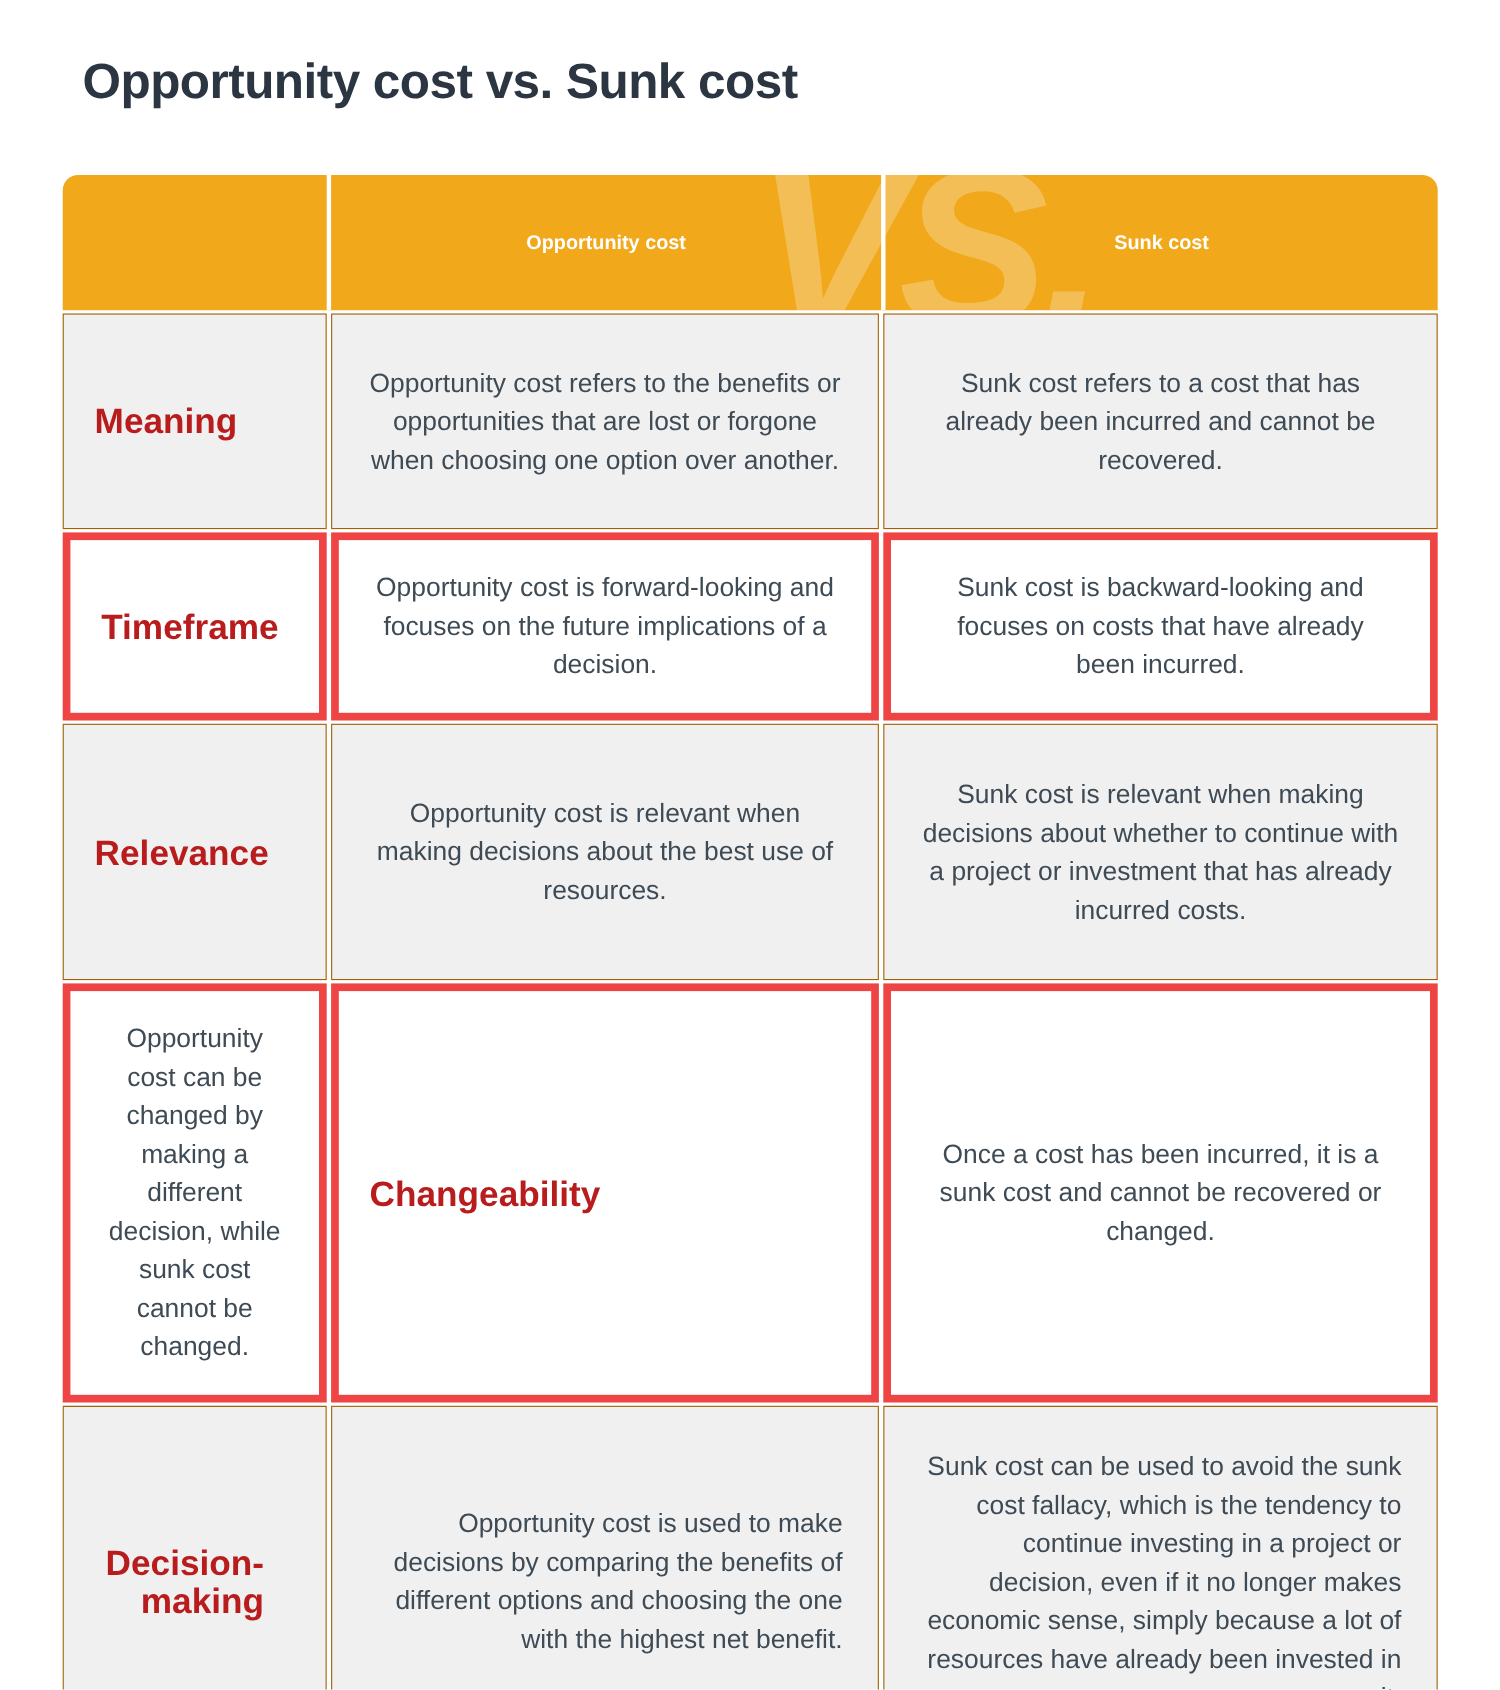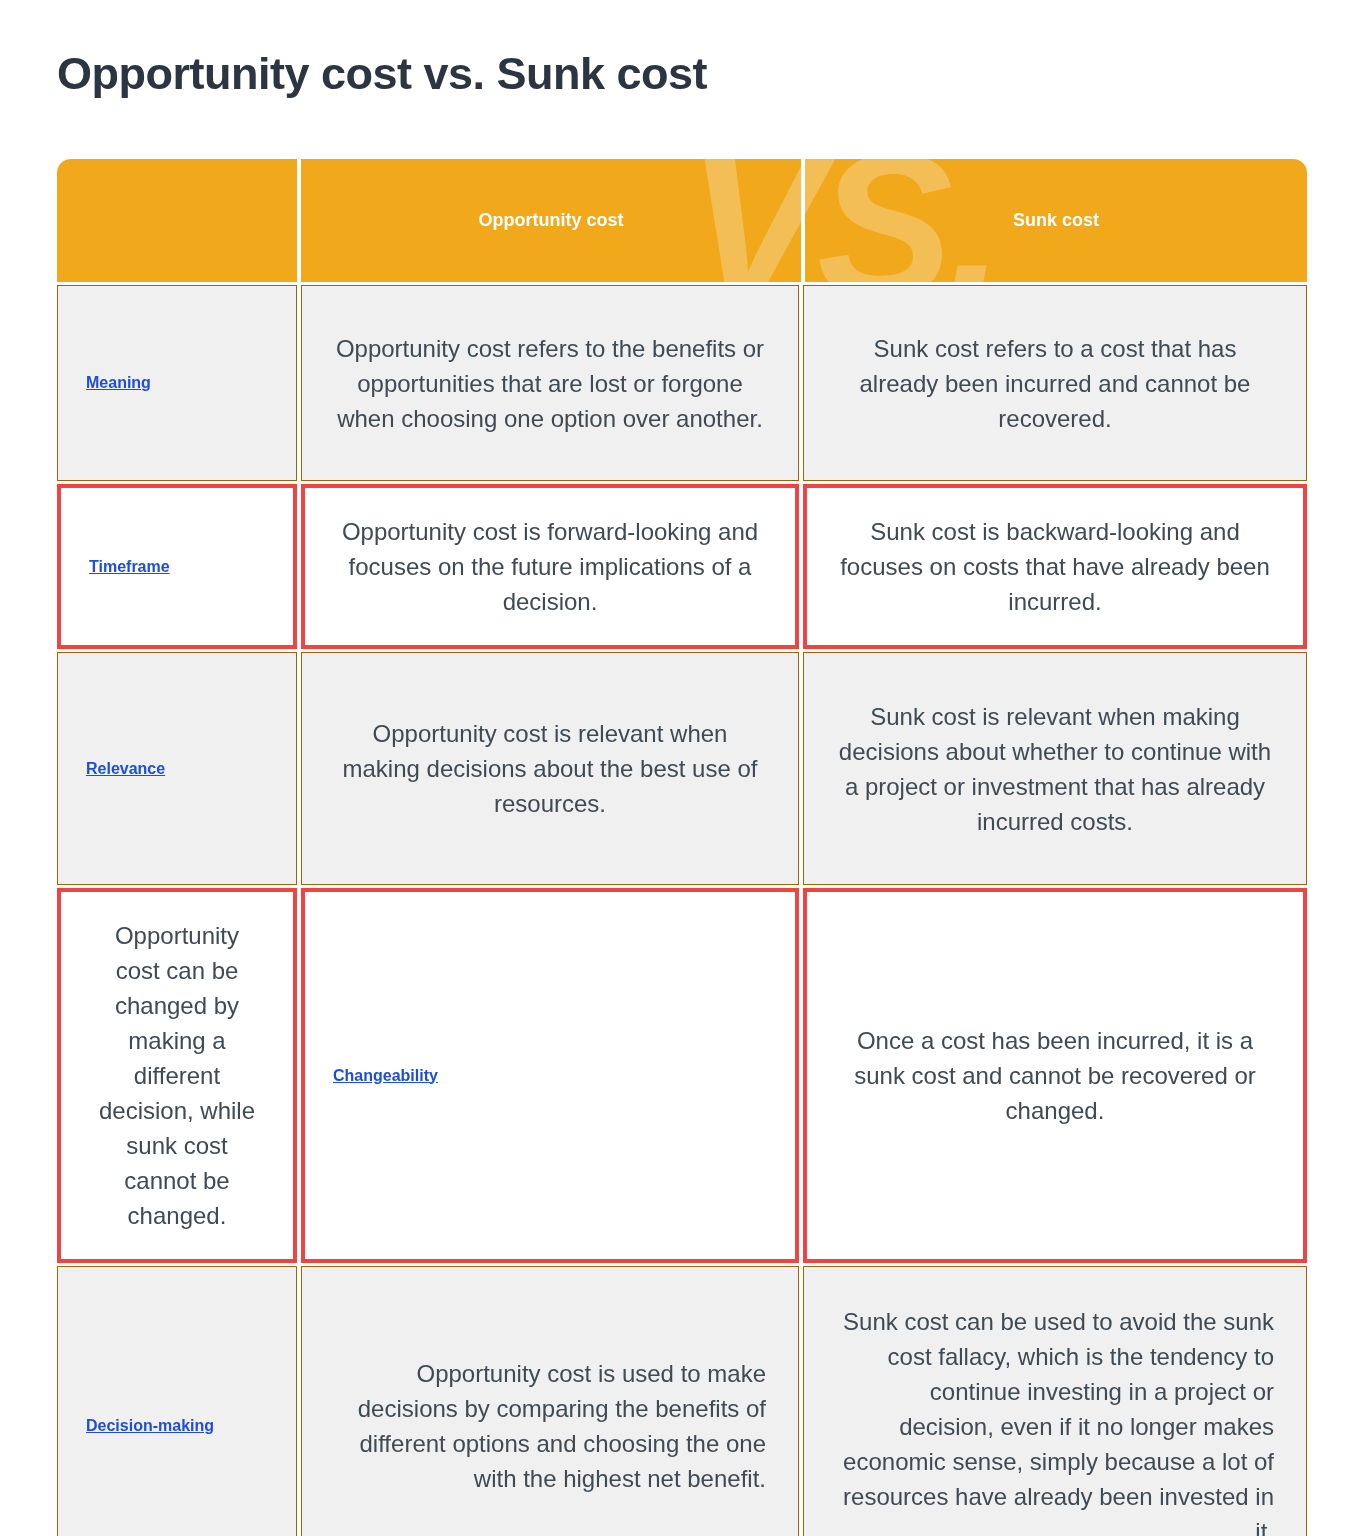--- a/index.html
+++ b/index.html
@@ -7,21 +7,21 @@
   body {
     font-family: "Liberation Sans", sans-serif;
     width: 1364px;
     height: 1536px;
     position: relative;
     overflow: hidden;
   }
   .page { position: absolute; inset: 0; }
 
   .page-title {
-    margin: 48px 0 0 57px;
+    margin: 48px 0 0 75px;
     font-size: 45px;
     font-weight: 700;
     letter-spacing: -0.5px;
     color: #2B3642;
   }
 
   .table {
     width: 1250px;
     margin: 59px 0 0 57px;
   }
@@ -76,36 +76,35 @@
     grid-template-columns: 240px 498px 504px;
     column-gap: 4px;
     margin-top: 3px;
   }
   .cell {
     display: flex;
     align-items: center;
   }
   .cell.label {
     padding: 10px 56px 10px 28px;
-    font-size: 16px;
+    font-size: 32px;
     font-weight: 700;
-    color: #1d4ed8;
+    color: #b91c1c;
     line-height: 34px;
-    text-decoration: underline;
   }
   .cell.content {
     justify-content: center;
     text-align: center;
     padding: 26px 32px;
     font-size: 24px;
     line-height: 35px;
     color: #3E4A54;
   }
   .row.gray .cell { background: #F0F0F1; border: 1px solid #a16207; }
-  .row.white .cell { background: #FFFFFF; border: 4px solid #ef4444; text-align: center; }
+  .row.white .cell { background: #FFFFFF; border: 7px solid #ef4444; text-align: center; }
 
   .row.r1 .cell { min-height: 196px; }
   .row.r2 .cell { min-height: 163px; }
   .row.r3 .cell { min-height: 233px; }
   .row.r4 .cell { min-height: 177px; }
   .row.r5 .cell { min-height: 320px; text-align: right; }
 
   .row.last .cell:first-child { border-bottom-left-radius: 14px; }
   .row.last .cell:last-child  { border-bottom-right-radius: 14px; }
   .row.last .cell { box-shadow: inset 0 -2px 2px -1px rgba(0,0,0,0.07); }

